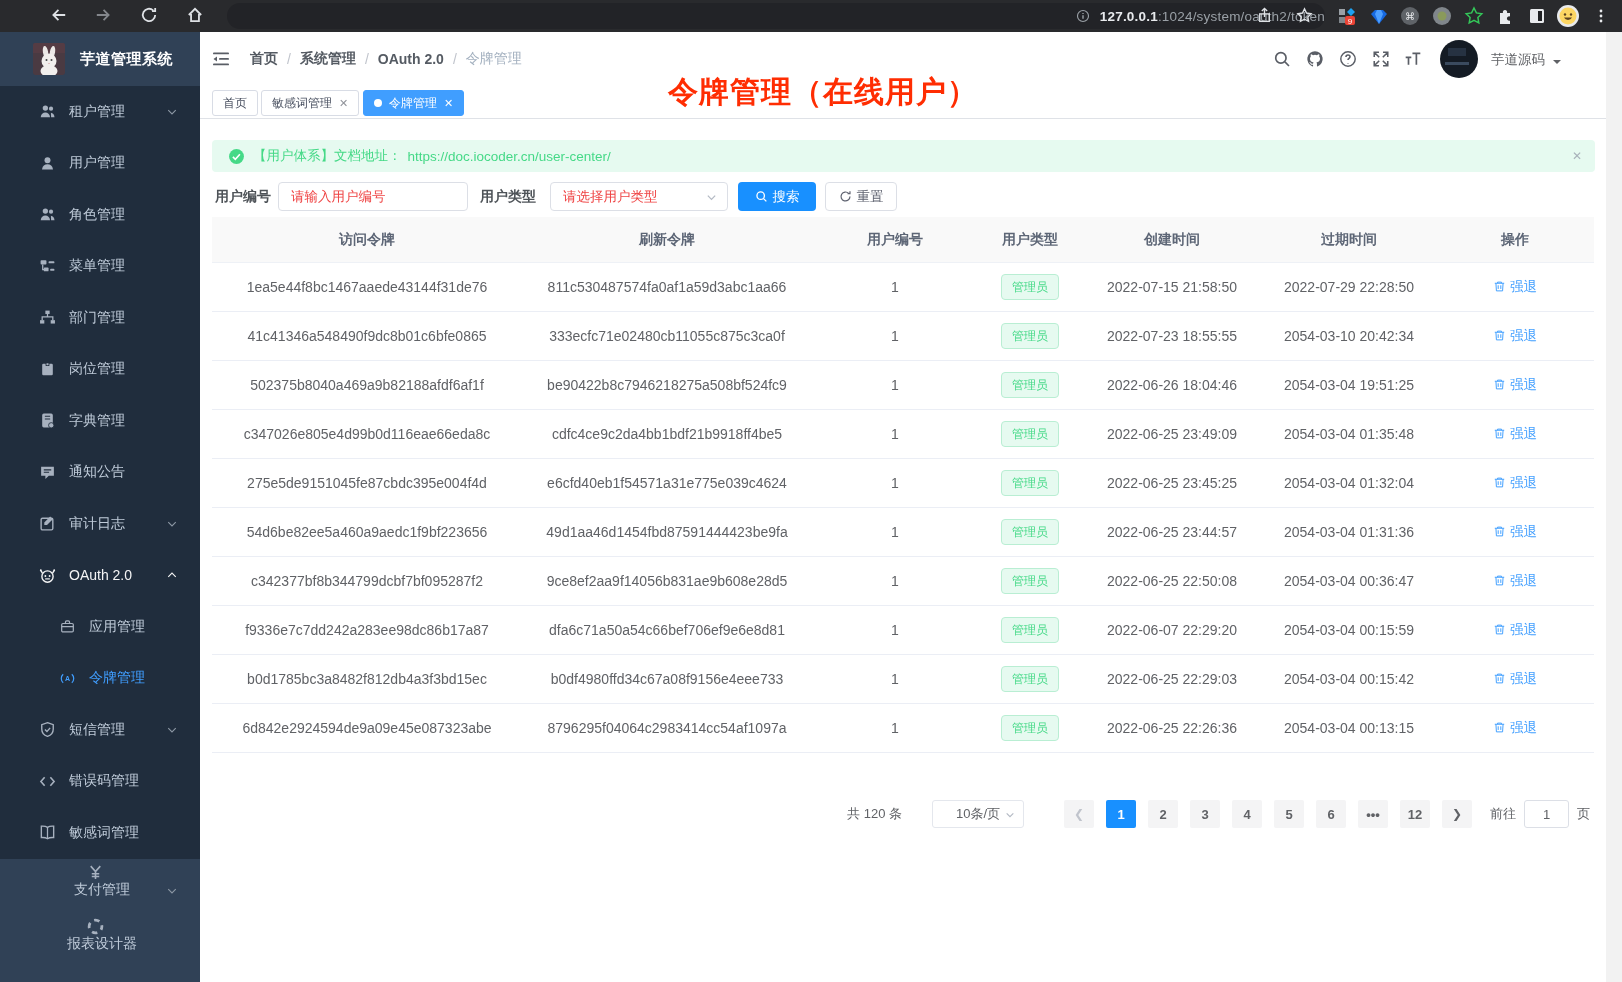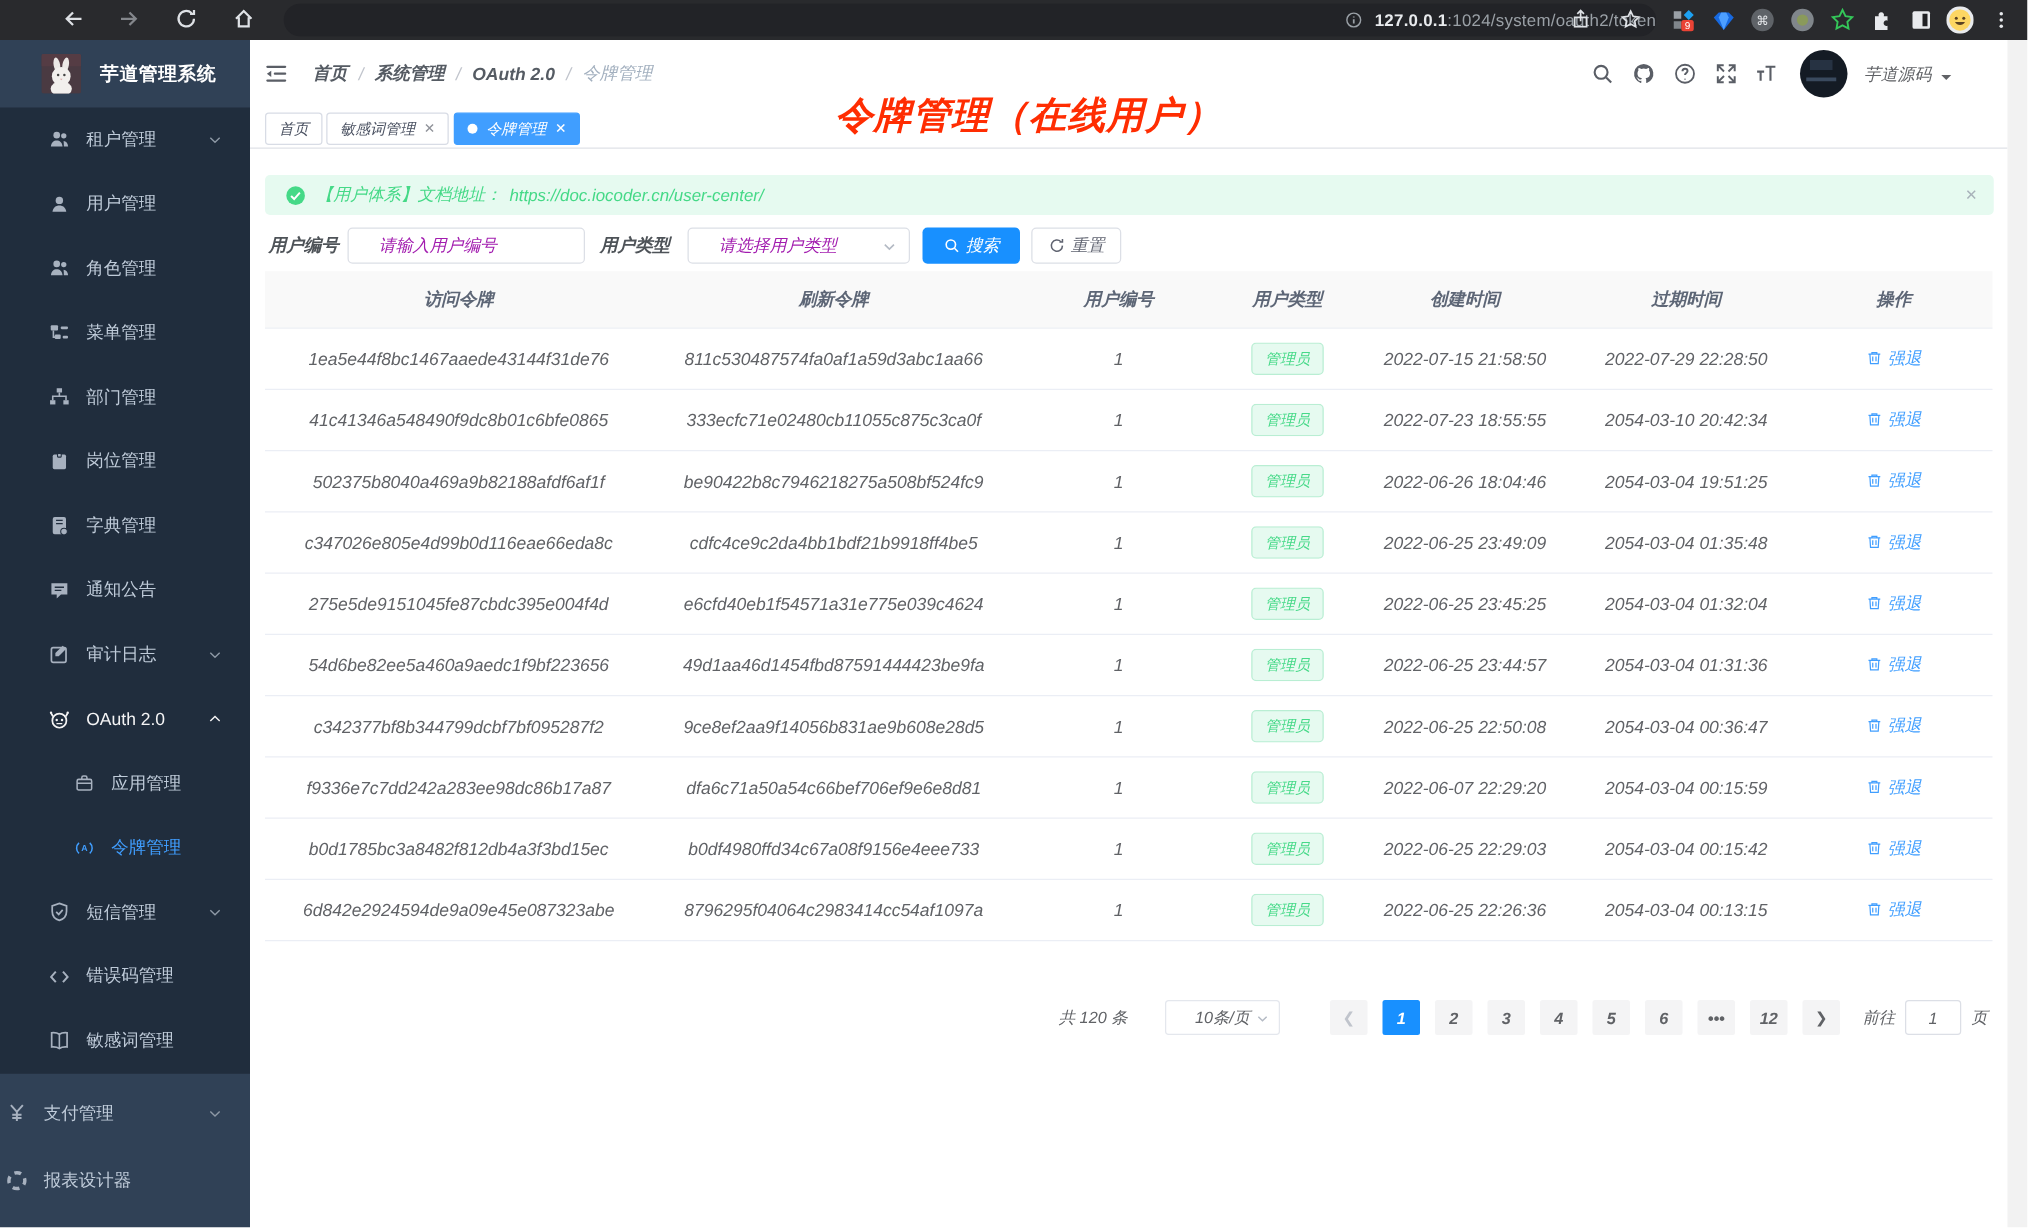--- a/index.html
+++ b/index.html
@@ -27,24 +27,24 @@
 .mi { height:51.5px; display:flex; align-items:center; padding-left:38px; color:#bfcbd9; font-size:14px; position:relative; }
 .mi .ic { width:18px; font-size:17px; margin-right:13px; color:#a7b1bf; display:flex; justify-content:center; }
 .mi.sub { padding-left:58px; }
 .mi.sub .ic { font-size:15px; }
 .mi .chev { position:absolute; right:22px; top:50%; margin-top:-6px; width:12px; height:12px; font-size:12px; color:#8d98a5; }
 .mi.parent-active { color:#f4f4f5; }
 .mi.parent-active .ic, .mi.parent-active .chev { color:#f4f4f5; }
 .mi.active { color:#409eff; }
 .mi.active .ic { color:#409eff; }
 #menu-bottom { padding-top:5px; }
-#menu-bottom .mi { height:54px; padding-left:4px; }
-
-
-#main { position:absolute; left:200px; top:32px; width:1406px; height:760px; background:#fff;font-style:italic; }
+#menu-bottom .mi { height:54px; padding-left:4px;flex-direction:column; }
+
+
+#main { position:absolute; left:200px; top:32px; width:1406px; height:760px; background:#fff; }
 #scrollbar { position:absolute; left:1606px; top:32px; width:16px; height:950px; background:#f2f2f2; }
 
 #header { position:absolute; left:0; top:0; width:1406px; height:54px; background:#fff; }
 #hamburger { position:absolute; left:11px; top:17px; width:20px; height:20px; color:#5a5e66; font-size:20px; }
 #breadcrumb { position:absolute; left:50px; top:0; height:54px; display:flex; align-items:center; font-size:14px; }
 #breadcrumb .crumb { color:#555b63; font-weight:bold; }
 #breadcrumb .crumb.last { color:#a3b0bf; font-weight:normal; }
 #breadcrumb .sep { margin:0 9px; color:#c0c4cc; font-weight:normal; }
 .hicon { position:absolute; top:18px; width:19px; height:19px; color:#5a5e66; font-size:18px; }
 #avatar { position:absolute; left:1240px; top:8px; width:38px; height:38px; border-radius:50%; background:#141b24; overflow:hidden; }
@@ -63,21 +63,21 @@
 #annotation { position:absolute; left:468px; top:40px; font-size:30px; font-weight:bold; color:#ff2d02; z-index:5; white-space:nowrap; letter-spacing:1px; }
 
 #alert { position:absolute; left:12px; top:108px; width:1383px; height:32px; background:#e6faf0; border-radius:4px; display:flex; align-items:center; padding-left:16px; font-size:13.5px; color:#45d987; }
 #alert .ck { width:17px; height:17px; font-size:17px; margin-right:8px; }
 #alert a { color:#45d987; text-decoration:none; margin-left:6px; }
 #alert .x { position:absolute; right:13px; top:10px; font-size:12px; color:#a8b2ba; line-height:1; }
 
 
 #filter { position:absolute; left:0; top:150px; width:1406px; height:29px; }
 .flabel { position:absolute; top:0; height:29px; line-height:29px; font-weight:bold; color:#4e5358; font-size:14px; }
-.fbox { position:absolute; top:0; height:29px; border:1px solid #dcdfe6; border-radius:4px; background:#fff; display:flex; align-items:center; padding:0 24px; font-size:13.5px; color:#a21caf; }
+.fbox { position:absolute; top:0; height:29px; border:1px solid #dcdfe6; border-radius:4px; background:#fff; display:flex; align-items:center; padding:0 12px; font-size:13.5px; color:#ef4444; }
 #fselect .sel-caret { position:absolute; right:10px; top:9px; width:11px; height:11px; color:#b4bac4; font-size:11px; }
 #search-btn { position:absolute; left:538px; top:0; width:78px; height:29px; background:#1890ff; border-radius:4px; color:#fff; display:flex; align-items:center; justify-content:center; font-size:13.5px; }
 #search-btn .ic { width:13px; height:13px; font-size:13px; margin-right:5px; }
 #reset-btn { position:absolute; left:625px; top:0; width:72px; height:29px; background:#fff; border:1px solid #dcdfe6; border-radius:4px; color:#5f6370; display:flex; align-items:center; justify-content:center; font-size:13.5px; }
 #reset-btn .ic { width:13px; height:13px; font-size:13px; margin-right:5px; }
 
 
 #table { position:absolute; left:12px; top:185px; width:1382px; }
 .thead { display:flex; height:46px; background:#f9f9f9; border-bottom:1px solid #eef1f6; align-items:center; }
 .thead .th { font-weight:bold; color:#5d6676; font-size:14px; text-align:center; }

